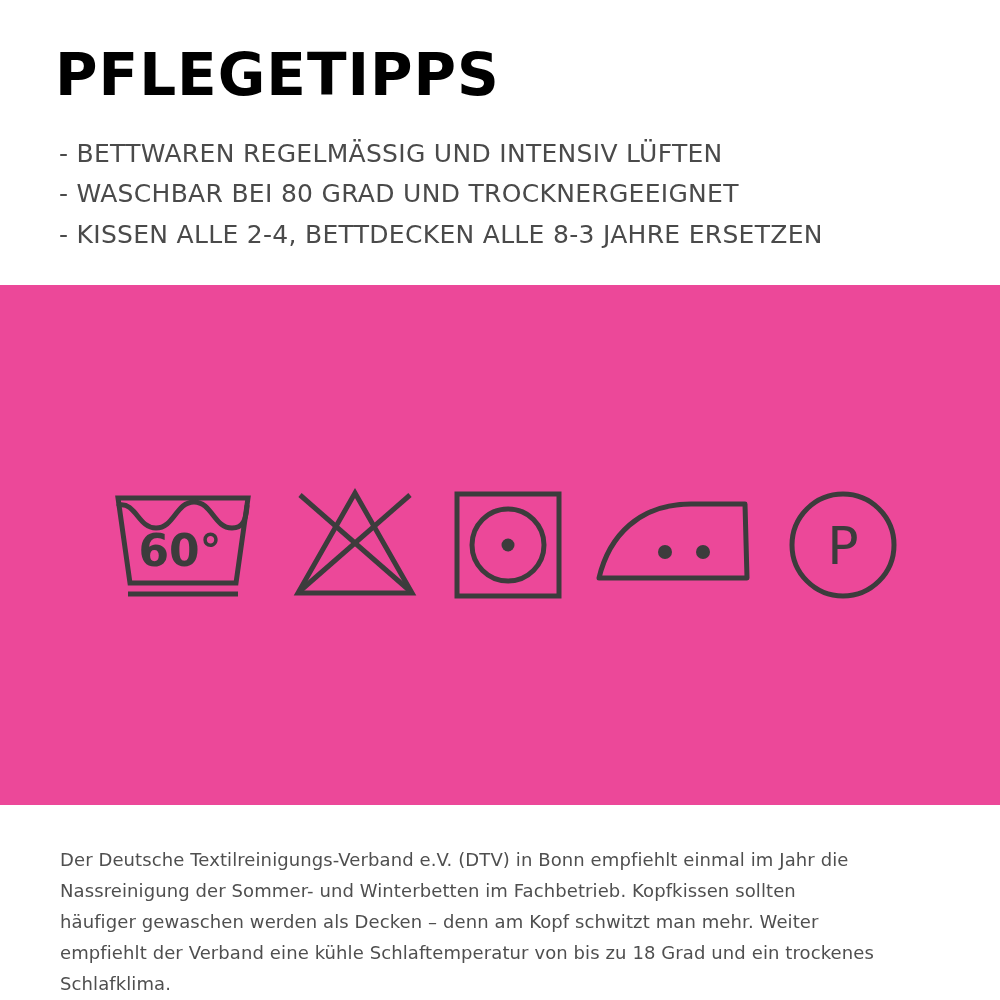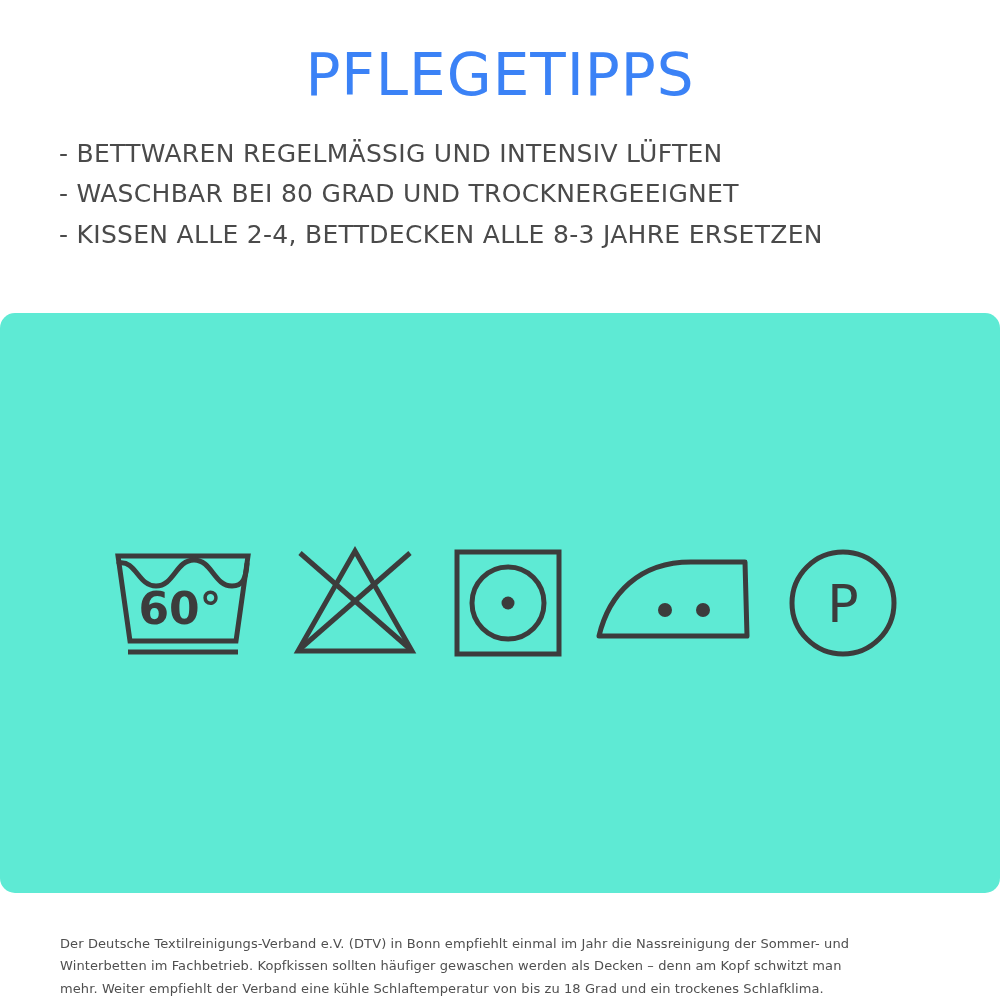--- a/index.html
+++ b/index.html
@@ -25,51 +25,49 @@
   
   .top-section {
     padding: 45px 55px 0 55px;
     height: 313px;
     box-sizing: border-box;
     background: #ffffff;
   }
   .headline {
     font-family: "DejaVu Sans", sans-serif;
     font-size: 58px;
-    font-weight: normal;
+    font-weight: bold;
     letter-spacing: 1px;
-    color: #3b82f6;
+    color: #000000;
     margin: 0 0 28px 0;
     line-height: 1.05;
-    text-align: center;
   }
   .bullet-list {
     list-style: none;
     margin: 4px;
     padding: 0;
   }
   .bullet-list li {
     font-family: "DejaVu Sans", sans-serif;
     font-size: 25px;
     font-weight: 500;
     letter-spacing: 0.3px;
     color: #4a4a4a;
     line-height: 1.62;
     white-space: nowrap;
   }
 
   
   .symbol-band {
-    background: #5eead4;
+    background: #ec4899;
     height: 581px;
     display: flex;
     align-items: center;
     justify-content: center;
     gap: 0;
-    border-radius: 15px;
   }
   .symbols-row {
     display: flex;
     align-items: center;
     justify-content: space-between;
     width: 790px;
     margin-left: 5px;
   }
   .symbol {
     display: flex;
@@ -79,21 +77,21 @@
 
   
   .bottom-section {
     flex: 1;
     background: #ffffff;
     padding: 40px 60px 0 60px;
     box-sizing: border-box;
   }
   .body-text {
     font-family: "DejaVu Sans", sans-serif;
-    font-size: 13px;
+    font-size: 18px;
     font-weight: 400;
     line-height: 1.72;
     color: #4f4f4f;
     max-width: 815px;
     margin: 0;
     letter-spacing: 0.1px;
   }
 </style>
 </head>
 <body>

